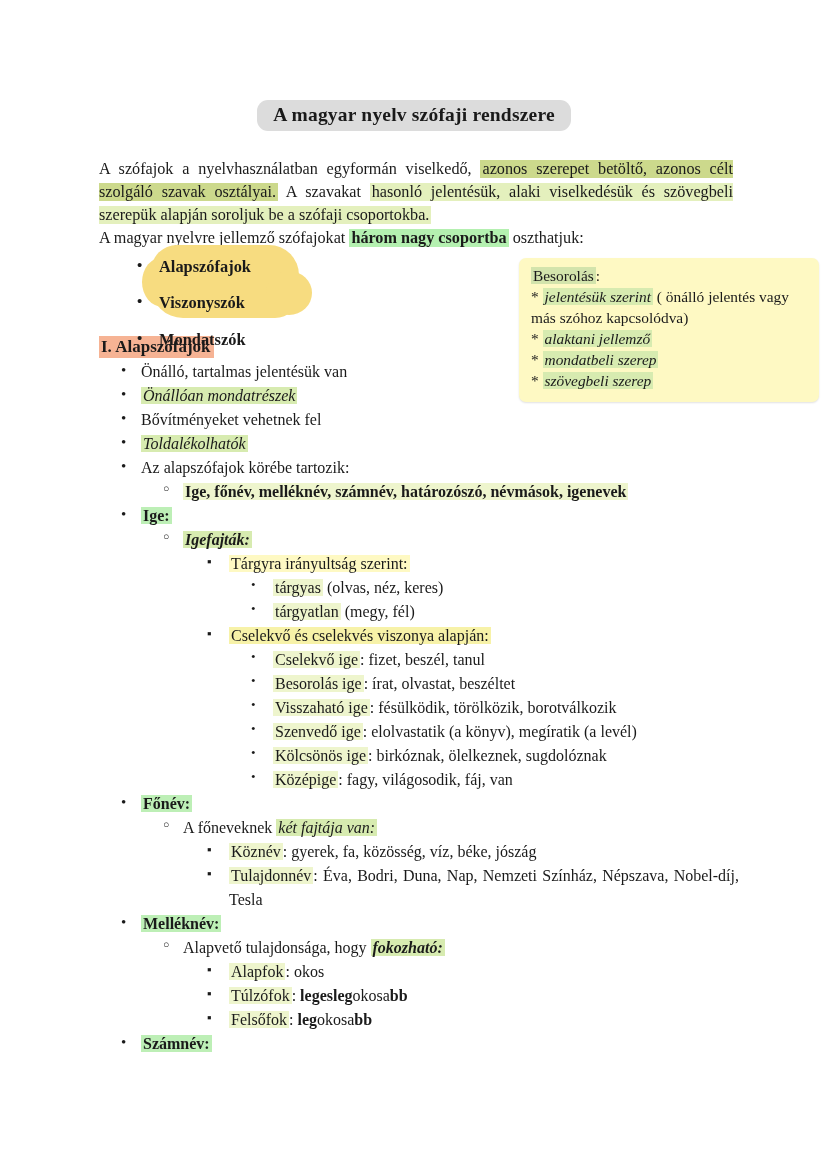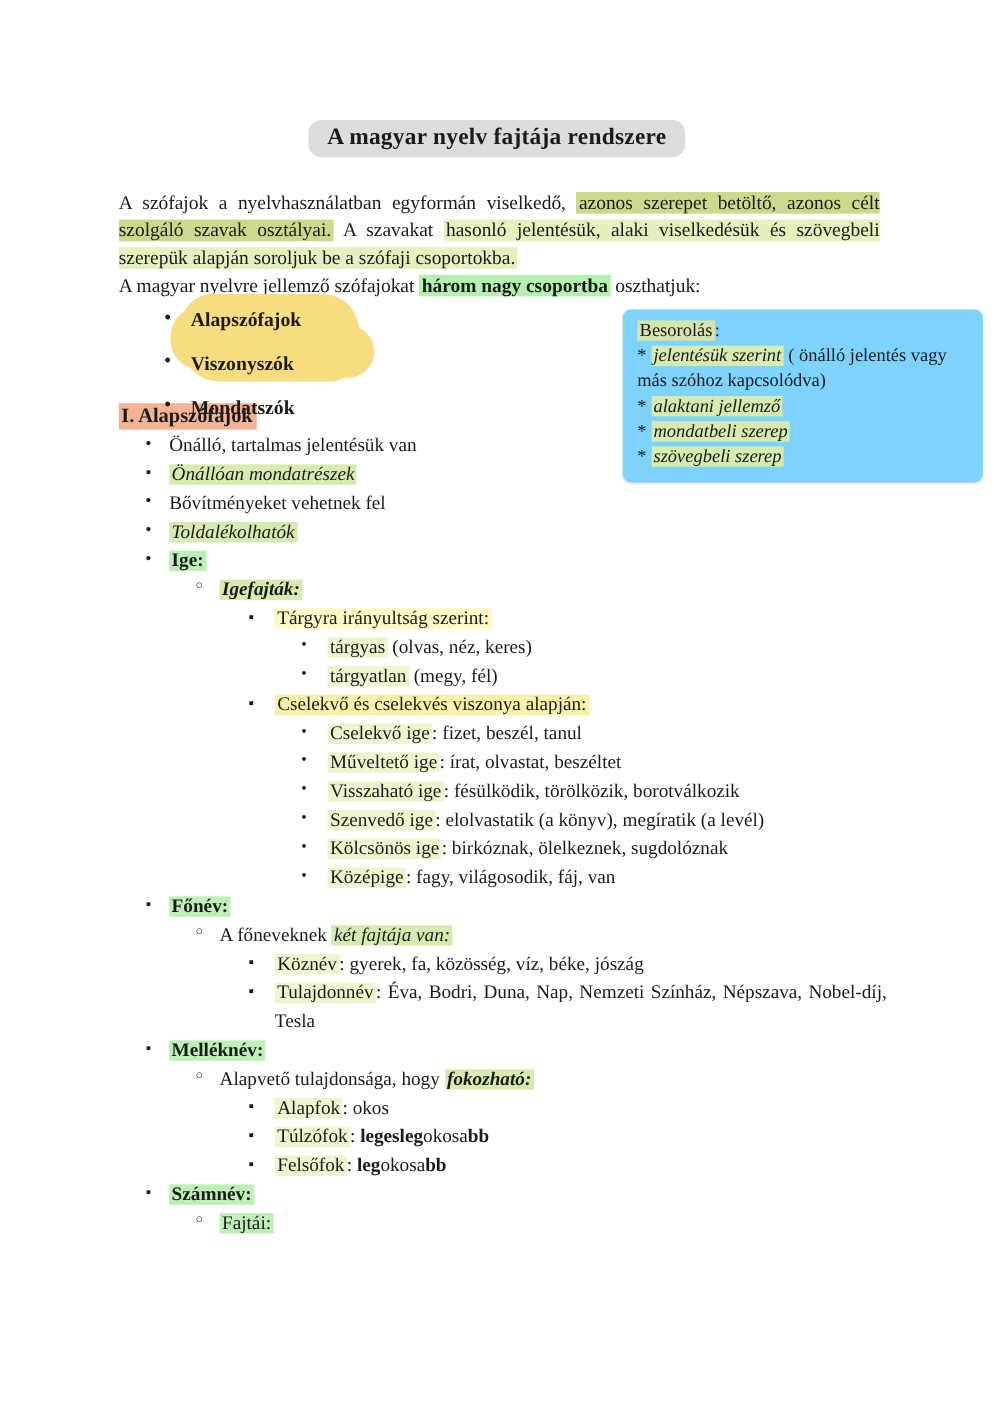--- a/index.html
+++ b/index.html
@@ -141,21 +141,21 @@
     background: #f6b394;
     padding: 1px 3px 2px 2px;
   }
 
   
   .side-box {
     position: absolute;
     top: 258px;
     left: 519px;
     width: 300px;
-    background: #7dd3fc;
+    background: #fef9c3;
     border-radius: 7px;
     padding: 8px 24px 10px 12px;
     box-sizing: border-box;
     font-size: 15.4px;
     line-height: 1.36;
     box-shadow: 0 1px 2px rgba(0,0,0,.12);
   }
   .side-box .sb-line { white-space: normal; }
   .side-box .sb-title { background: #d3e4ac; padding: 0 2px; }
 
@@ -199,21 +199,21 @@
   .b { font-weight: bold; }
   .just { text-align: justify; text-justify: inter-word; }
   .mark { padding: 0 2px; }
 </style>
 </head>
 <body>
 
 <div class="page">
 
   <div class="title-row">
-    <span class="doc-title">A magyar nyelv fajtája rendszere</span>
+    <span class="doc-title">A magyar nyelv szófaji rendszere</span>
   </div>
 
   <div class="intro">
     <p class="just"><span>A szófajok a nyelvhasználatban egyformán viselkedő, </span><span class="hl-olive mark">azonos szerepet betöltő, azonos célt szolgáló szavak osztályai.</span><span> A szavakat </span><span class="hl-lgreen mark">hasonló jelentésük, alaki viselkedésük és szövegbeli szerepük alapján soroljuk be a szófaji csoportokba.</span></p>
     <p class="nojust"><span>A magyar nyelvre jellemző szófajokat </span><span class="hl-mint mark b">három nagy csoportba</span><span> oszthatjuk:</span></p>
   </div>
 
   <div class="blob-wrap">
     <div class="yellow-blob"></div>
     <ul class="main3">
@@ -243,41 +243,47 @@
     <ul class="lvl">
 
       <li class="n1">Önálló, tartalmas jelentésük van</li>
 
       <li class="n1"><span class="hl-softg mark">Önállóan mondatrészek</span></li>
 
       <li class="n1">Bővítményeket vehetnek fel</li>
 
       <li class="n1"><span class="hl-softg mark">Toldalékolhatók</span></li>
 
+      <li class="n1">
+        <span>Az alapszófajok körébe tartozik:</span>
+        <ul class="lvl">
+          <li class="n2"><span class="hl-pale mark b">Ige, főnév, melléknév, számnév, határozószó, névmások, igenevek</span></li>
+        </ul>
+      </li>
 
       <li class="n1">
         <span class="hl-mint2 mark b">Ige:</span>
         <ul class="lvl">
           <li class="n2">
             <span class="hl-softg mark b">Igefajták:</span>
             <ul class="lvl">
 
               <li class="n3">
                 <span class="hl-yellow mark">Tárgyra irányultság szerint:</span>
                 <ul class="lvl">
                   <li class="n4"><span class="hl-pale mark">tárgyas</span><span> (olvas, néz, keres)</span></li>
                   <li class="n4"><span class="hl-pale mark">tárgyatlan</span><span> (megy, fél)</span></li>
                 </ul>
               </li>
 
               <li class="n3">
                 <span class="hl-yellow2 mark">Cselekvő és cselekvés viszonya alapján:</span>
                 <ul class="lvl">
                   <li class="n4"><span class="hl-pale mark">Cselekvő ige</span><span>: fizet, beszél, tanul</span></li>
-                  <li class="n4"><span class="hl-pale mark">Műveltető ige</span><span>: írat, olvastat, beszéltet</span></li>
+                  <li class="n4"><span class="hl-pale mark">Besorolás ige</span><span>: írat, olvastat, beszéltet</span></li>
                   <li class="n4"><span class="hl-pale mark">Visszaható ige</span><span>: fésülködik, törölközik, borotválkozik</span></li>
                   <li class="n4"><span class="hl-pale mark">Szenvedő ige</span><span>: elolvastatik (a könyv), megíratik (a levél)</span></li>
                   <li class="n4"><span class="hl-pale mark">Kölcsönös ige</span><span>: birkóznak, ölelkeznek, sugdolóznak</span></li>
                   <li class="n4"><span class="hl-pale mark">Középige</span><span>: fagy, világosodik, fáj, van</span></li>
                 </ul>
               </li>
 
             </ul>
           </li>
         </ul>
@@ -305,21 +311,18 @@
               <li class="n3"><span class="hl-pale mark">Alapfok</span><span>: okos</span><span class="b"></span><span></span><span class="b"></span></li>
               <li class="n3"><span class="hl-pale mark">Túlzófok</span><span>: </span><span class="b">legesleg</span><span>okosa</span><span class="b">bb</span></li>
               <li class="n3"><span class="hl-pale mark">Felsőfok</span><span>: </span><span class="b">leg</span><span>okosa</span><span class="b">bb</span></li>
             </ul>
           </li>
         </ul>
       </li>
 
       <li class="n1">
         <span class="hl-mint2 mark b">Számnév:</span>
-        <ul class="lvl">
-          <li class="n2"><span class="hl-mint2 mark">Fajtái:</span></li>
-        </ul>
       </li>
 
     </ul>
   </div>
 
 </div>
 
 </body></html>

